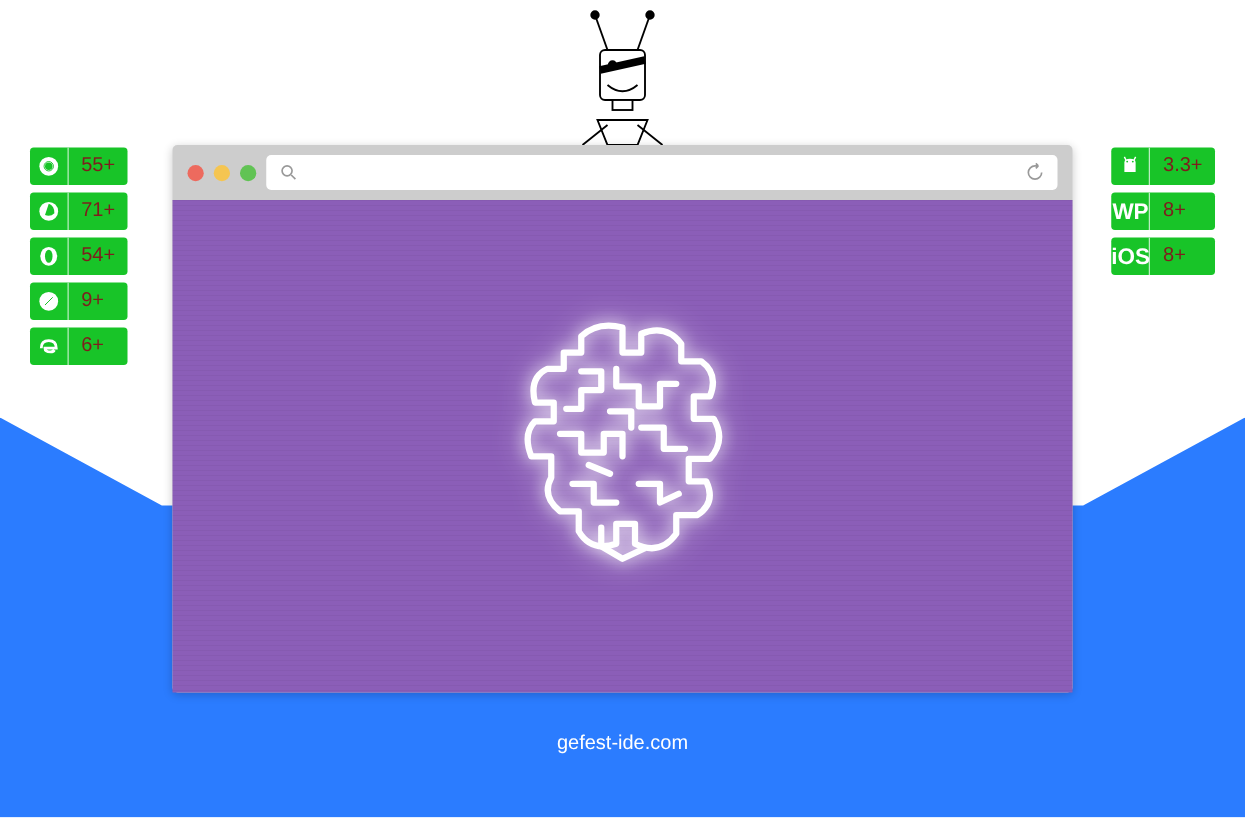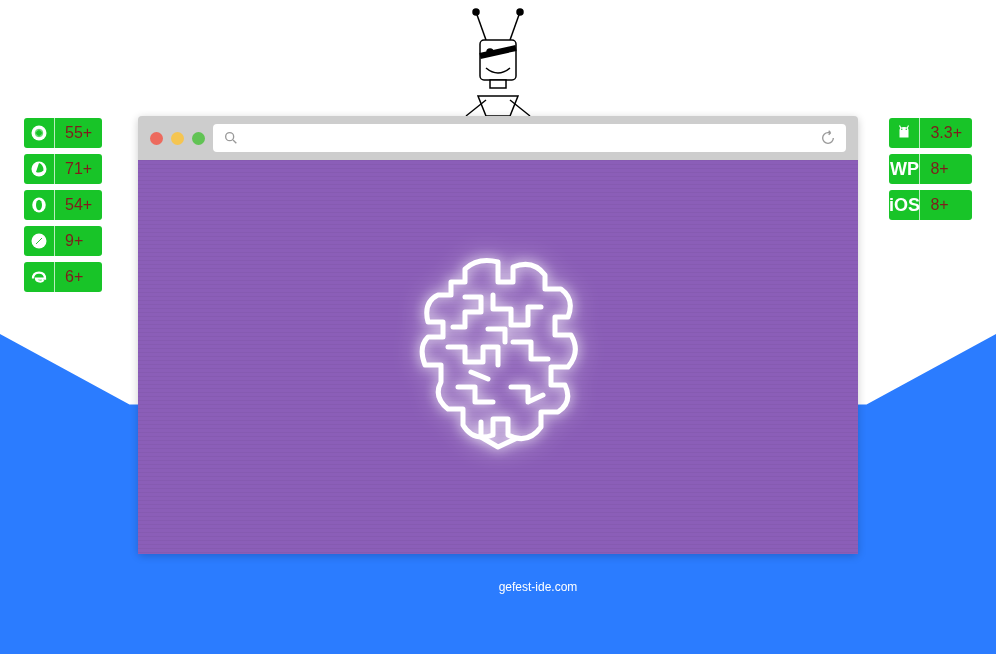--- a/index.html
+++ b/index.html
@@ -124,27 +124,26 @@
   background: rgba(255,255,255,0.7);
 }
 .badge-text {
   padding: 0 10px;
   display: flex;
   align-items: center;
   color: #7f1d1d;
 }
 .footer-text {
   position: absolute;
-  bottom: 60px;
+  bottom: 50px;
   left: 50%;
   transform: translateX(-50%);
   color: #ffffff;
-  font-size: 12px;
+  font-size: 16px;
   z-index: 30;
-  margin-left: 40px;
 }
 </style>
 </head>
 <body>
 
 <div class="bg-blue"></div>
 
 <div class="robot">
   <svg width="120" height="115" viewBox="0 0 120 115">
     <g stroke="#000" stroke-width="1.5" fill="none">

